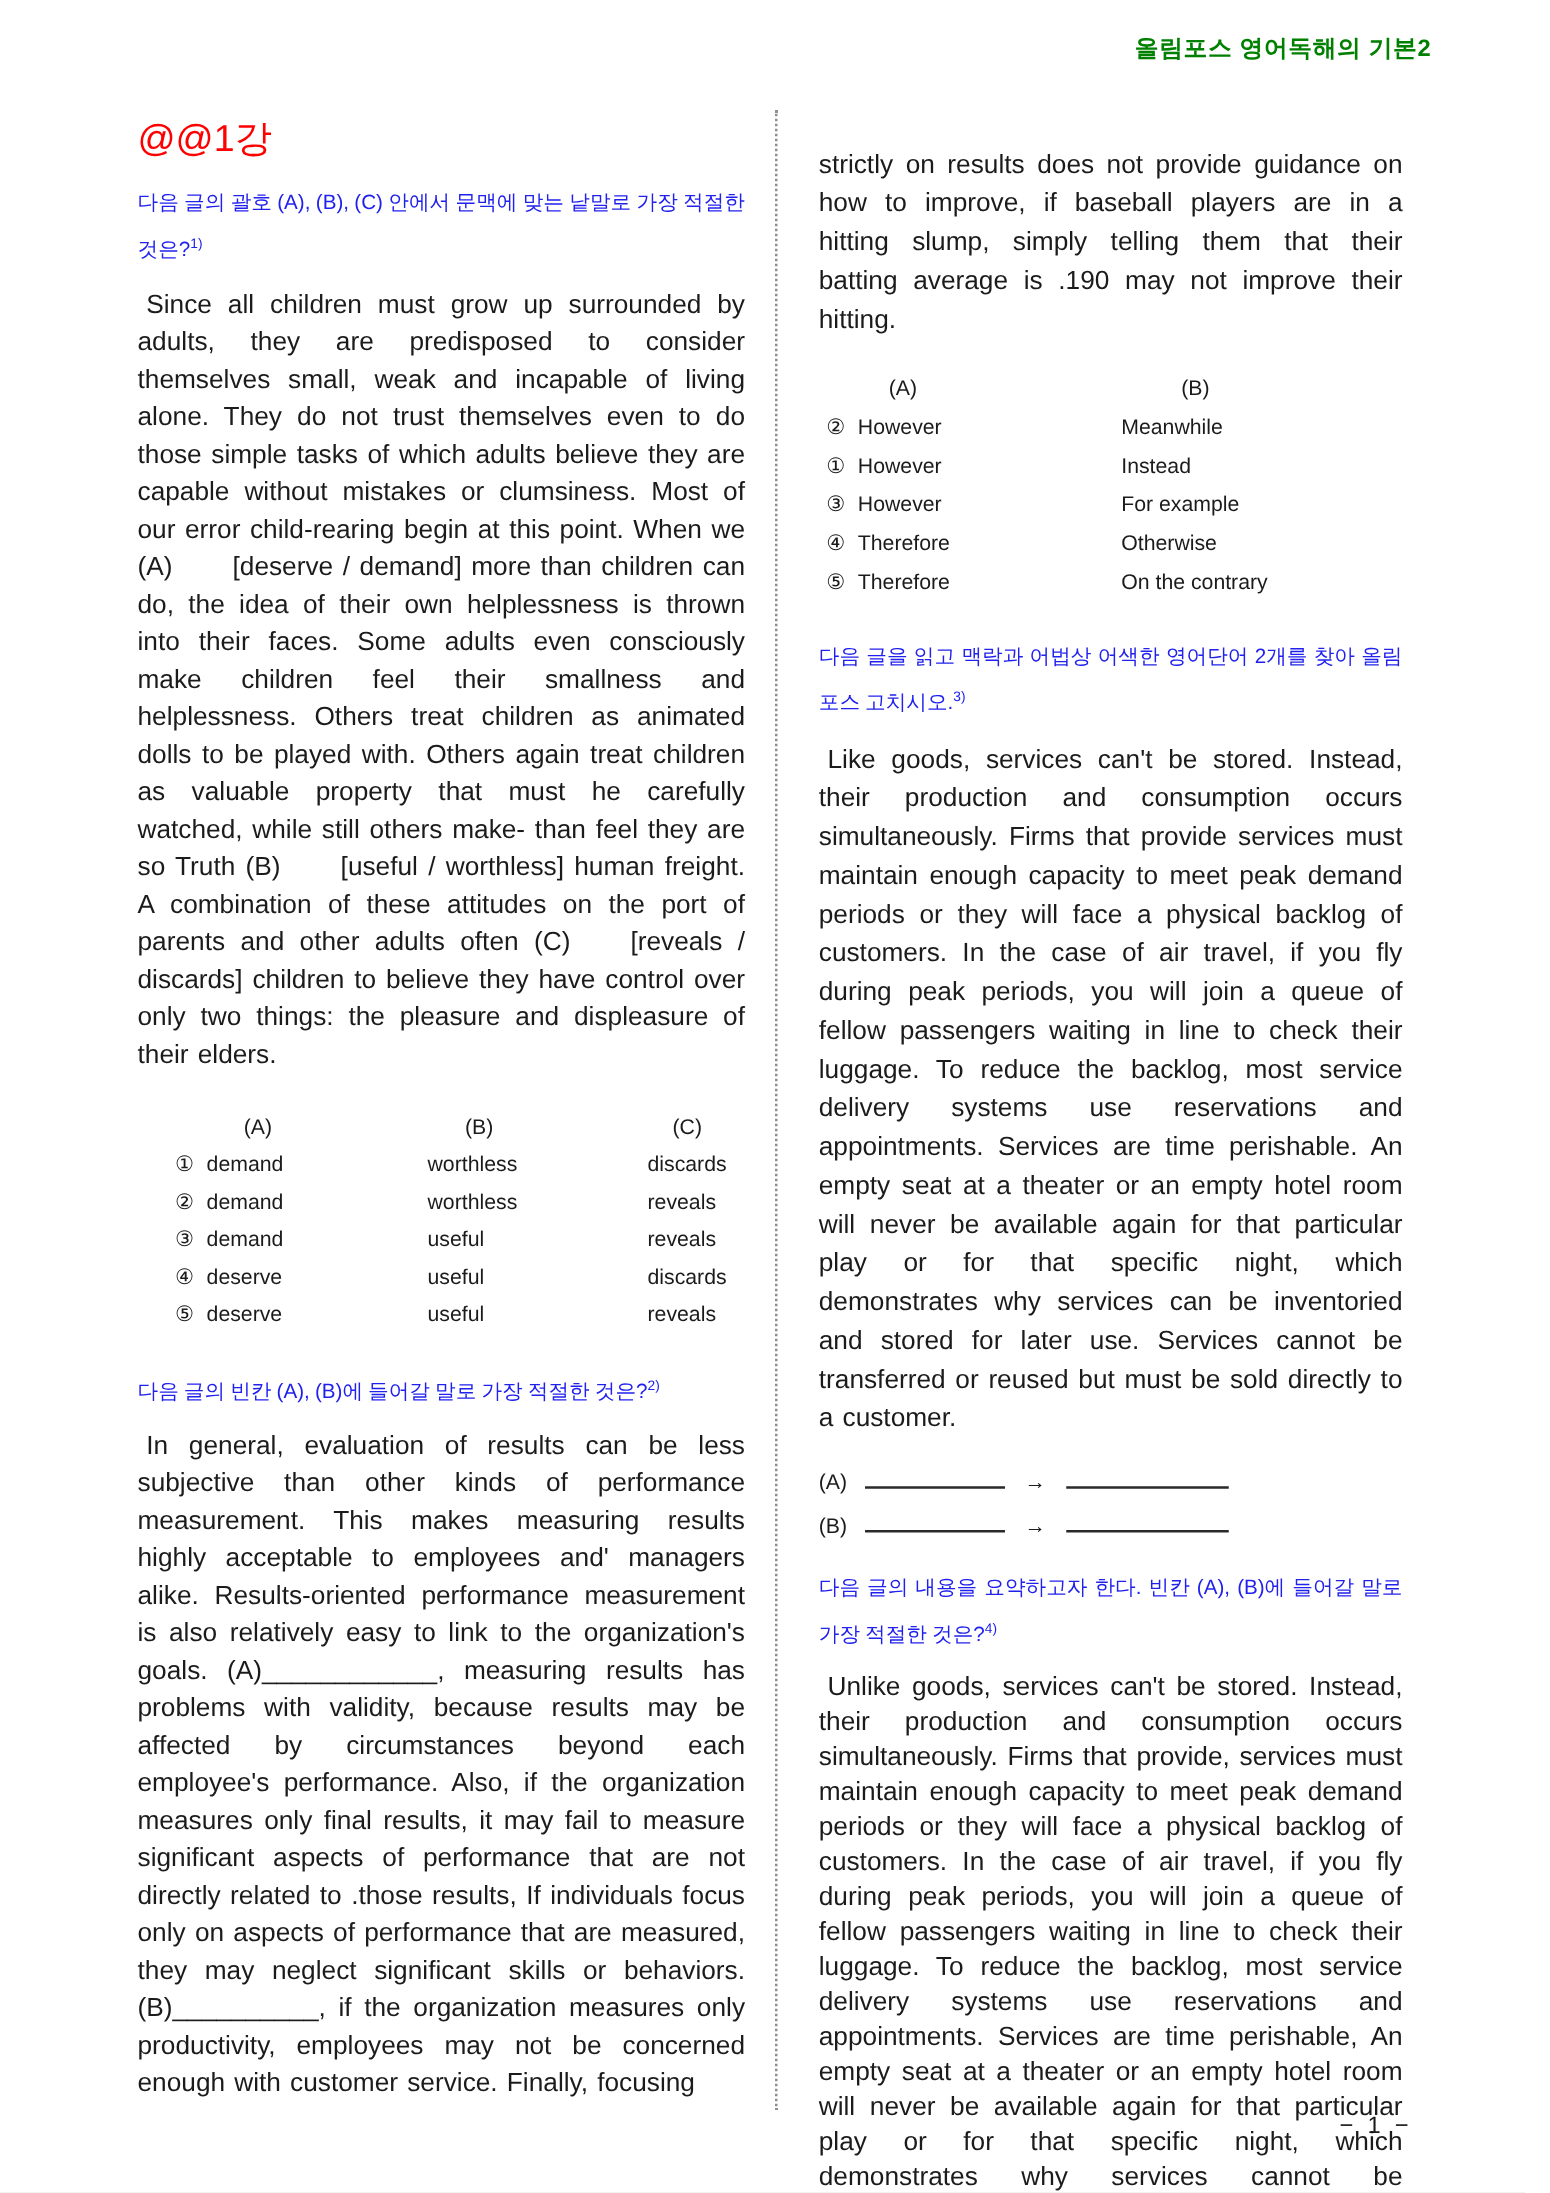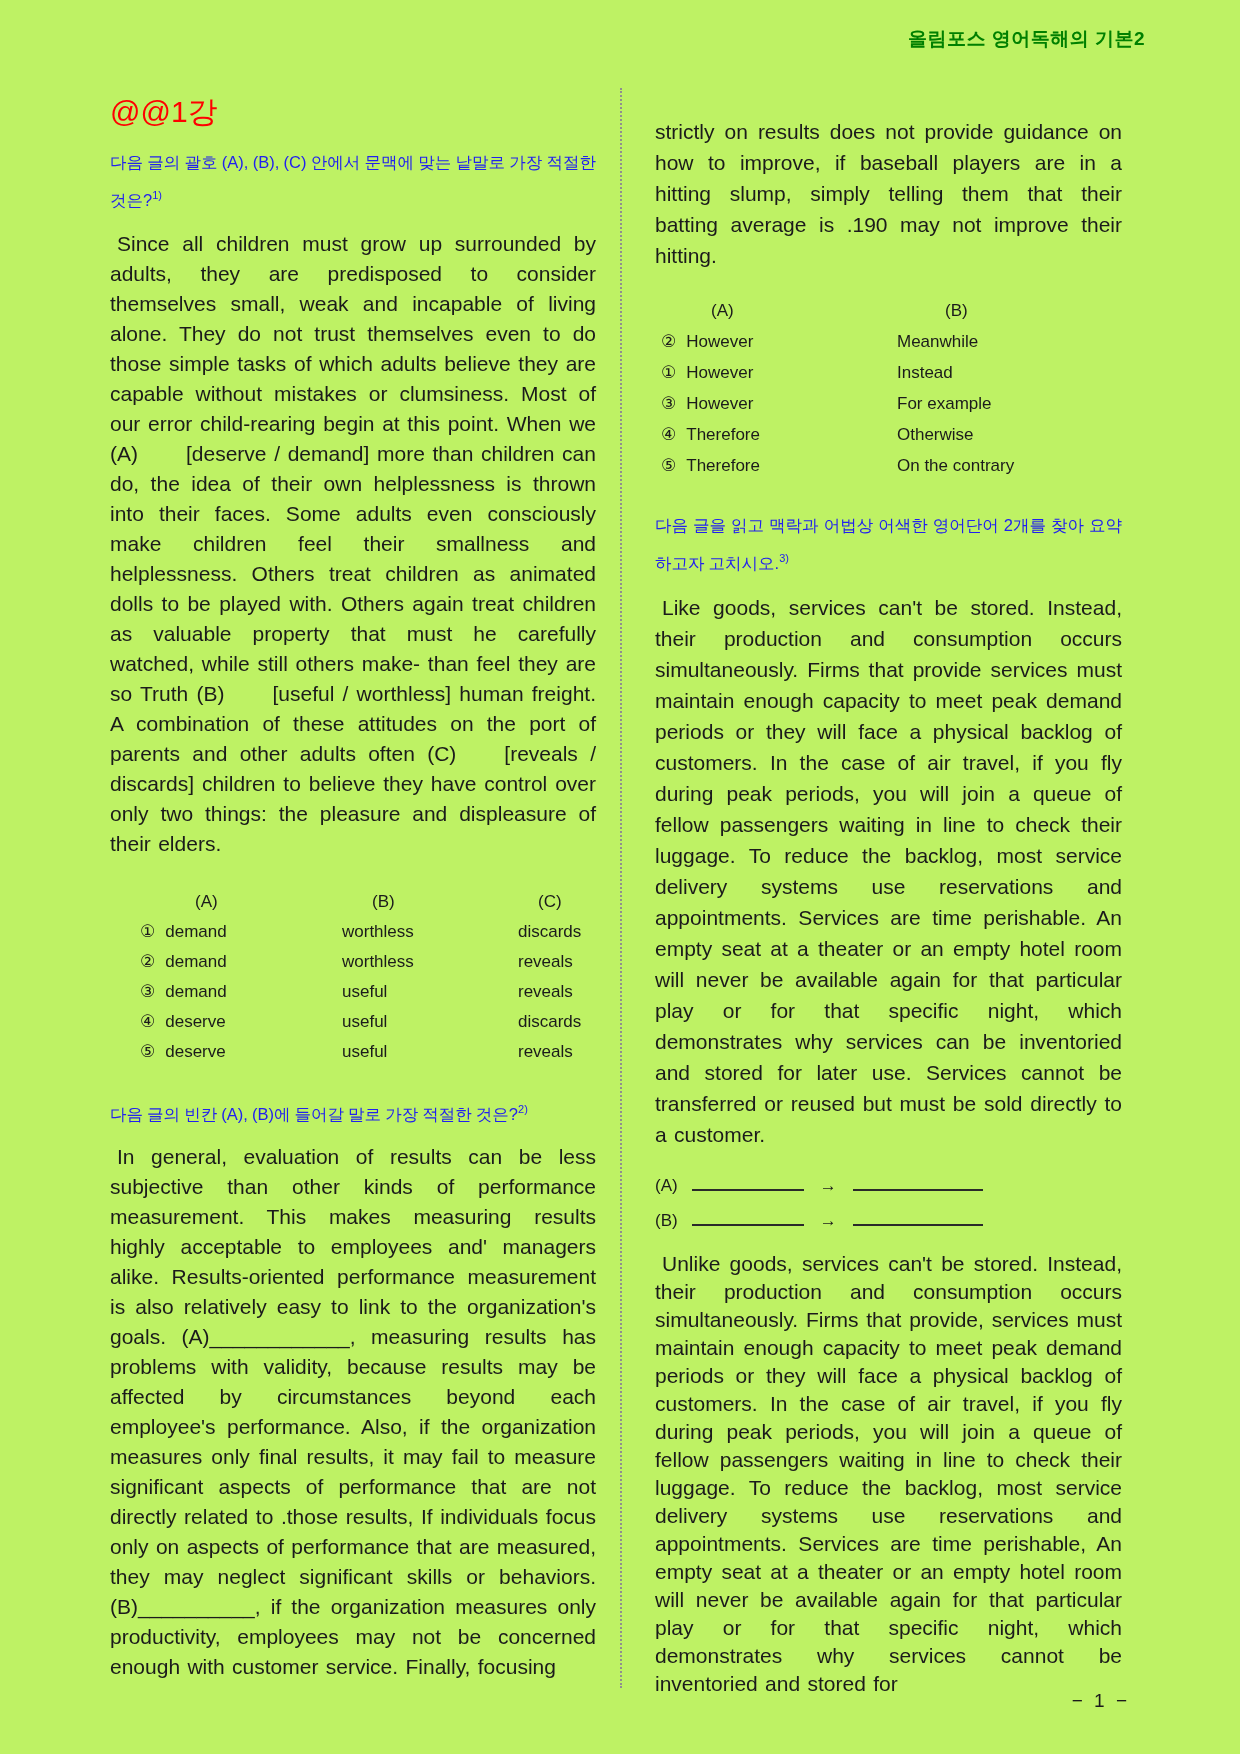--- a/index.html
+++ b/index.html
@@ -1,18 +1,18 @@
 <!DOCTYPE html>
 <html><head>
 <meta charset="utf-8">
 <style>
   html,body { margin:0; padding:0; background:#e8e8e8; }
   .page {
     position:relative; width:1240px; height:1754px; margin:0 auto;
-    background:#bef264; overflow:hidden;
+    background:#ffffff; overflow:hidden;
     font-family:"Liberation Sans","DejaVu Sans",sans-serif;
     color:#1b1b1b;
   }
   .booklet-title {
     position:absolute; top:26px; right:95px;
     color:#008000; font-size:19px; font-weight:700; letter-spacing:0.5px;
   }
   .divider {
     position:absolute; left:620px; top:88px; height:1600px; width:0;
     border-left:2px dotted #8f8f8f;
@@ -145,33 +145,34 @@
       <div class="orow">
         <span class="c1"><span class="num">④</span><span>Therefore</span></span>
         <span>Otherwise</span>
       </div>
       <div class="orow">
         <span class="c1"><span class="num">⑤</span><span>Therefore</span></span>
         <span>On the contrary</span>
       </div>
     </div>
 
-    <div class="q-heading mt-q3"><span>다음 글을 읽고 맥락과 어법상 어색한 영어단어 2개를 찾아 요약하고자 고치시오.</span><sup>3)</sup></div>
+    <div class="q-heading mt-q3"><span>다음 글을 읽고 맥락과 어법상 어색한 영어단어 2개를 찾아 올림포스 고치시오.</span><sup>3)</sup></div>
 
     <p class="passage p-right">Like goods, services can't be stored. Instead, their production and consumption occurs simultaneously. Firms that provide services must maintain enough capacity to meet peak demand periods or they will face a physical backlog of customers. In the case of air travel, if you fly during peak periods, you will join a queue of fellow passengers waiting in line to check their luggage. To reduce the backlog, most service delivery systems use reservations and appointments. Services are time perishable. An empty seat at a theater or an empty hotel room will never be available again for that particular play or for that specific night, which demonstrates why services can be inventoried and stored for later use. Services cannot be transferred or reused but must be sold directly to a customer.</p>
 
     <div class="blanks">
       <div class="blank-row">
         <span class="lbl">(A)</span><span class="bl bl-1"></span><span class="arrow">→</span><span class="bl bl-2"></span>
       </div>
       <div class="blank-row">
         <span class="lbl">(B)</span><span class="bl bl-1"></span><span class="arrow">→</span><span class="bl bl-2"></span>
       </div>
     </div>
 
+    <div class="q-heading mt-q4"><span>다음 글의 내용을 요약하고자 한다. 빈칸 (A), (B)에 들어갈 말로 가장 적절한 것은?</span><sup>4)</sup></div>
 
     <p class="passage p-right-last">Unlike goods, services can't be stored. Instead, their production and consumption occurs simultaneously. Firms that provide, services must maintain enough capacity to meet peak demand periods or they will face a physical backlog of customers. In the case of air travel, if you fly during peak periods, you will join a queue of fellow passengers waiting in line to check their luggage. To reduce the backlog, most service delivery systems use reservations and appointments. Services are time perishable, An empty seat at a theater or an empty hotel room will never be available again for that particular play or for that specific night, which demonstrates why services cannot be inventoried and stored for</p>
 
   </div>
 
   <div class="page-footer">− 1 −</div>
 
 </div>
 
 </body></html>

